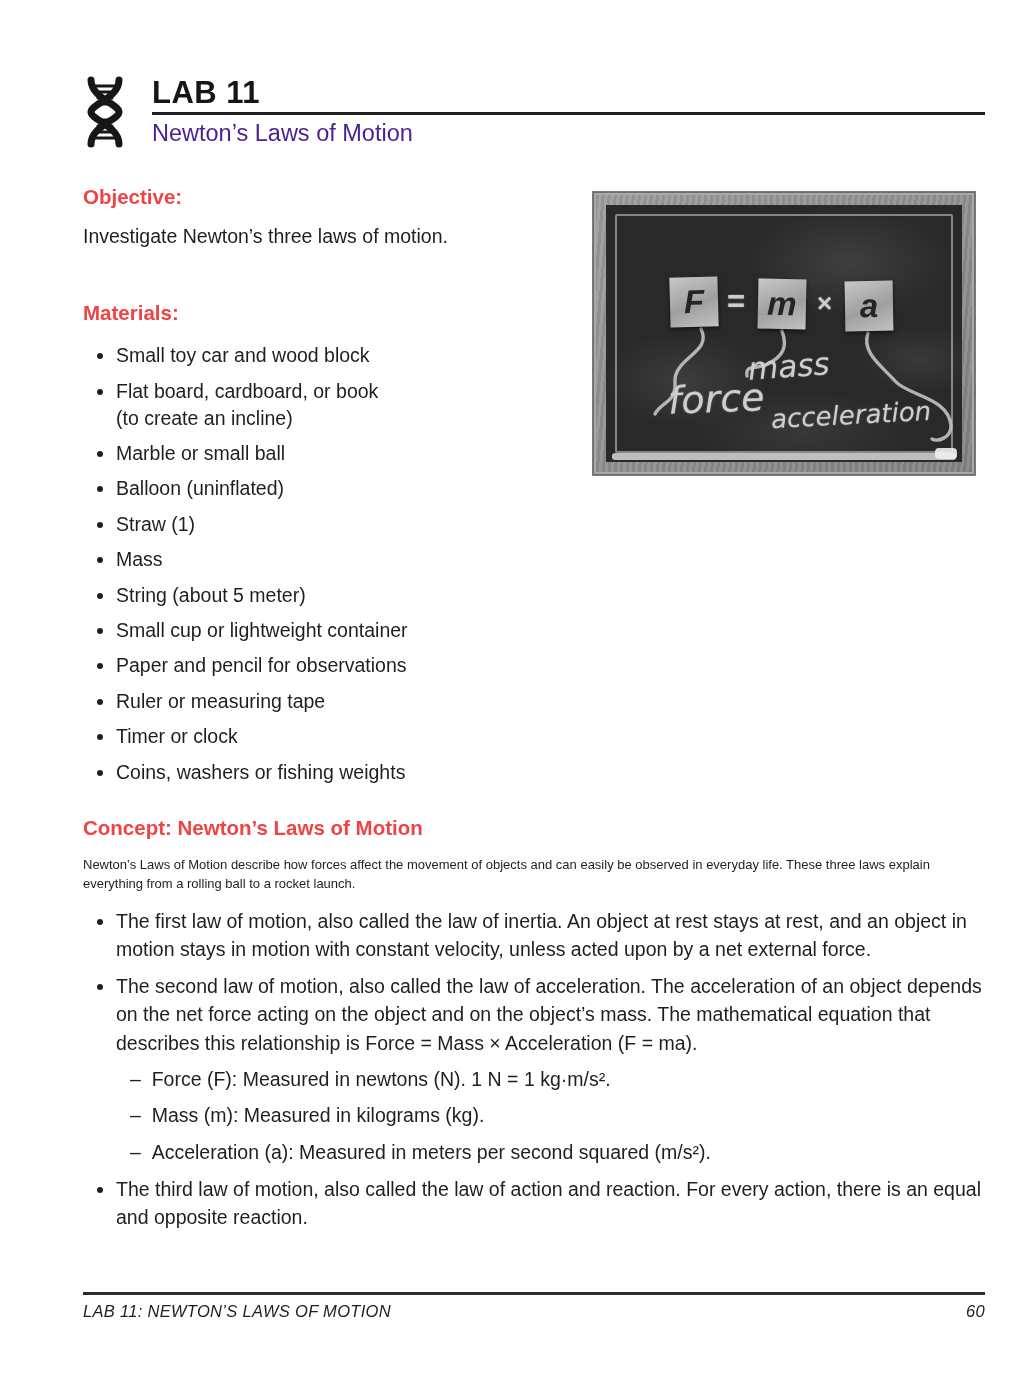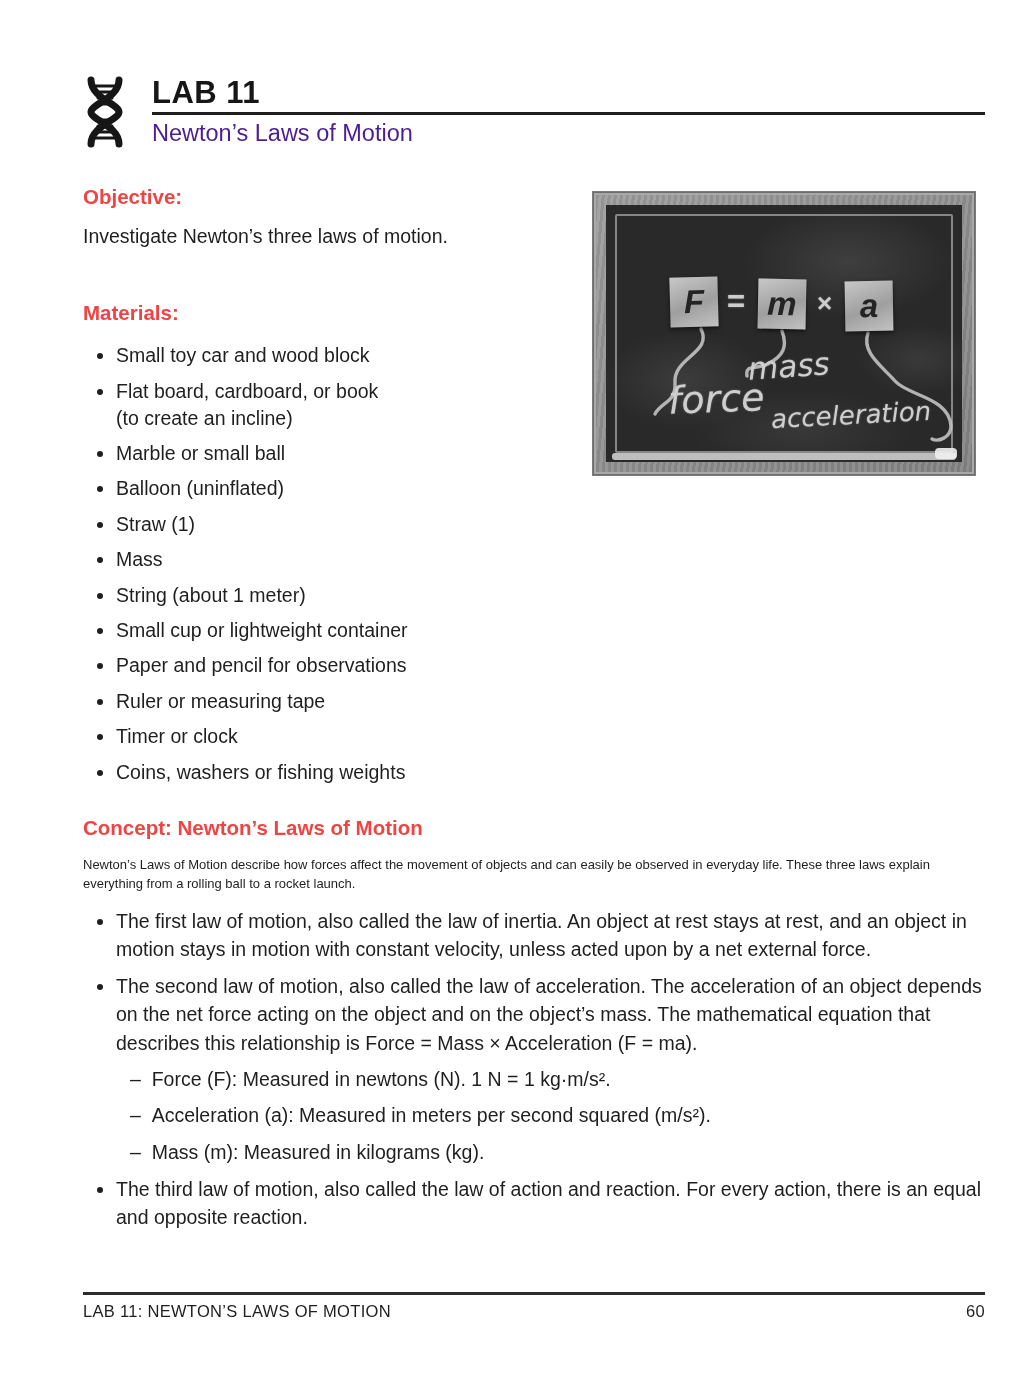--- a/index.html
+++ b/index.html
@@ -83,21 +83,21 @@
   .concept-list > li { margin-bottom:9px; line-height:1.45; }
   .concept-list p { margin:0; }
   .subitems { margin:8px 0 1px 14px; }
   .subitems p { margin:0 0 8px; padding-left:21px; text-indent:-21px; line-height:1.45; }
   .subitems p::before { content:"\2013\00a0\00a0"; }
 
   
   .page-footer { position:absolute; left:83px; right:39px; top:1292px; }
   .footer-rule { height:3px; background:#2c2c2c; }
   .footer-row { display:flex; justify-content:space-between; margin-top:7px;
-    font-size:16.5px; letter-spacing:0.3px; color:#1f1f1f; }
+    font-size:16.5px; letter-spacing:0.3px; color:#1f1f1f;font-style:italic; }
 </style>
 </head>
 <body>
 
 <div class="page">
 
   <header class="lab-header">
     <div class="dna-wrap">
       <svg viewBox="0 0 46 72" aria-hidden="true">
         <g stroke="#161616" fill="none" stroke-linecap="round">
@@ -129,21 +129,21 @@
 
     <h3 class="sec-heading materials-heading">Materials:</h3>
     <ul class="materials-list">
       <li>Small toy car and wood block</li>
       <li>Flat board, cardboard, or book
 (to create an incline)</li>
       <li>Marble or small ball</li>
       <li>Balloon (uninflated)</li>
       <li>Straw (1)</li>
       <li>Mass</li>
-      <li>String (about 1 meter)</li>
+      <li>String (about 5 meter)</li>
       <li>Small cup or lightweight container</li>
       <li>Paper and pencil for observations</li>
       <li>Ruler or measuring tape</li>
       <li>Timer or clock</li>
       <li>Coins, washers or fishing weights</li>
     </ul>
   </section>
 
   <figure class="chalkboard-figure">
     <div class="cb-frame">
@@ -184,22 +184,22 @@
     <h3 class="sec-heading">Concept: Newton’s Laws of Motion</h3>
     <p class="concept-intro">Newton’s Laws of Motion describe how forces affect the movement of objects and can easily be observed in everyday life. These three laws explain everything from a rolling ball to a rocket launch.</p>
     <ul class="concept-list">
       <li>
         <p>The first law of motion, also called the law of inertia. An object at rest stays at rest, and an object in motion stays in motion with constant velocity, unless acted upon by a net external force.</p>
       </li>
       <li>
         <p>The second law of motion, also called the law of acceleration. The acceleration of an object depends on the net force acting on the object and on the object’s mass. The mathematical equation that describes this relationship is Force = Mass × Acceleration (F = ma).</p>
         <div class="subitems">
           <p>Force (F): Measured in newtons (N). 1 N = 1 kg·m/s².</p>
+          <p>Mass (m): Measured in kilograms (kg).</p>
           <p>Acceleration (a): Measured in meters per second squared (m/s²).</p>
-          <p>Mass (m): Measured in kilograms (kg).</p>
         </div>
       </li>
       <li>
         <p>The third law of motion, also called the law of action and reaction. For every action, there is an equal and opposite reaction.</p>
       </li>
     </ul>
   </section>
 
   <footer class="page-footer">
     <div class="footer-rule"></div>

